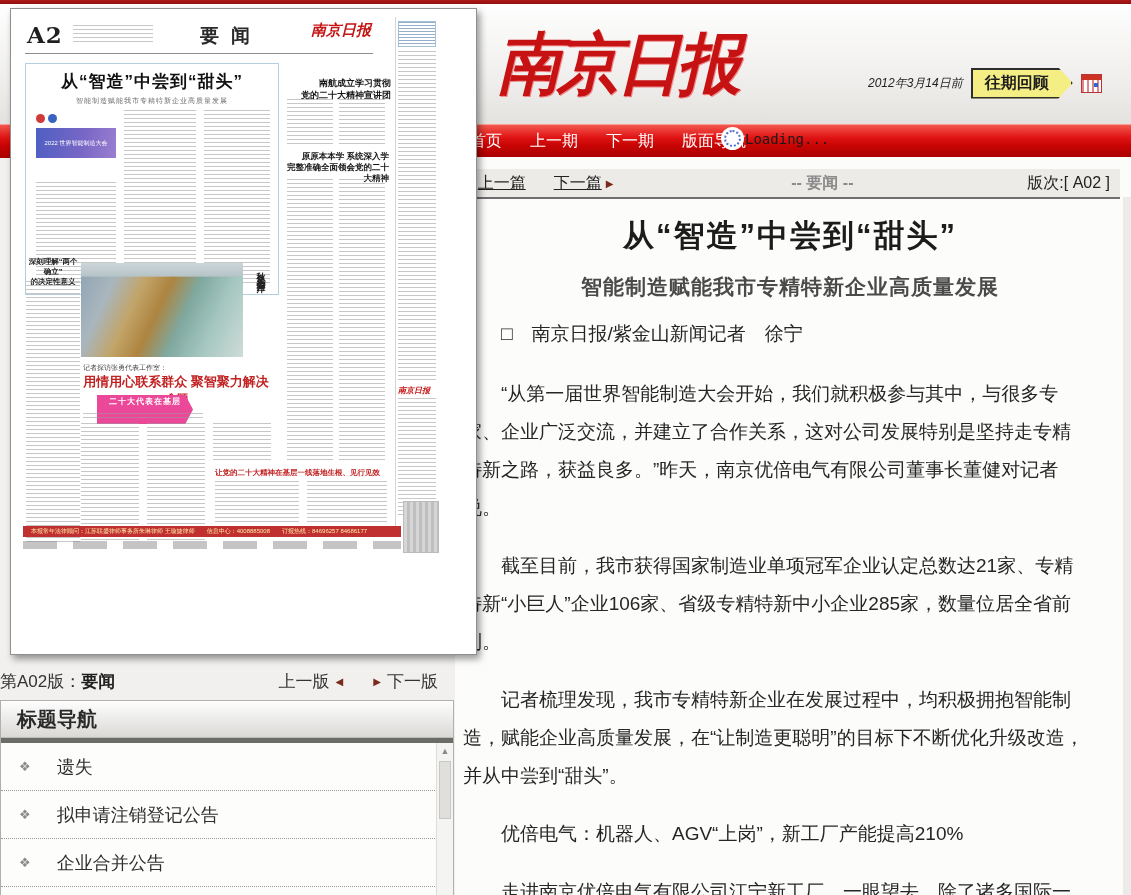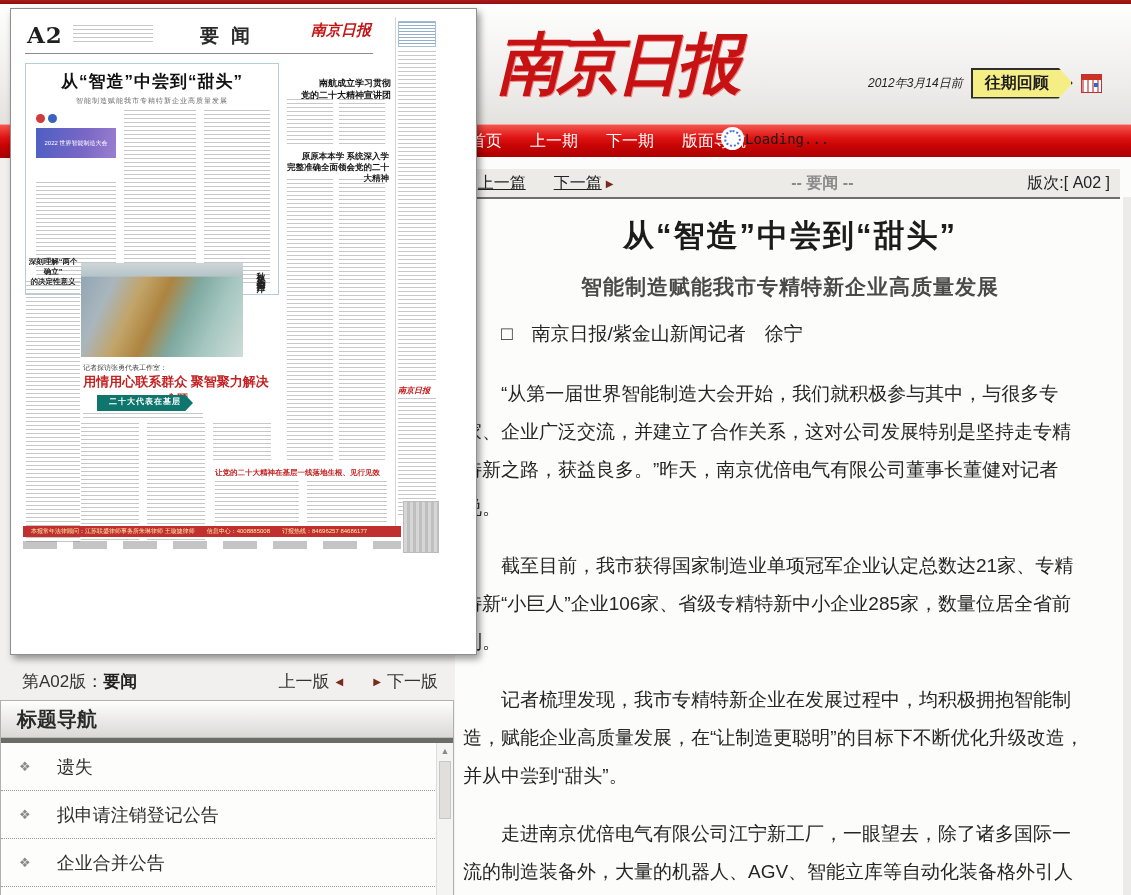--- a/index.html
+++ b/index.html
@@ -97,41 +97,41 @@
     color:#fff;font-size:6px;text-align:center;line-height:9px;padding-top:11px;}
   .np-photo{position:absolute;left:70px;top:254px;width:162px;height:94px;
     background:
       linear-gradient(180deg,#cdd6d8 0%,#b6c4c8 14%,rgba(0,0,0,0) 15%),
       linear-gradient(115deg,#8ea3b4 0%,#a9b6bd 20%,#c2a468 35%,#ad8440 48%,#7fa89f 62%,#a3c6bf 78%,#cfdcd8 100%);}
   .np-photo-cap{position:absolute;left:236px;top:256px;width:20px;height:90px;
     writing-mode:vertical-rl;font-size:9px;font-weight:bold;color:#222;letter-spacing:2px;}
   .np-kicker{position:absolute;left:72px;top:354px;font-size:7px;color:#444;}
   .np-redline{position:absolute;left:68px;top:364px;width:194px;text-align:center;
     font-size:13px;font-weight:bold;color:#c32222;}
-  .np-redbanner{position:absolute;left:86px;top:386px;width:96px;height:16px;background:#0f766e;
+  .np-redbanner{position:absolute;left:86px;top:386px;width:96px;height:29px;background:#ec4899;
     clip-path:polygon(0 0,92% 0,100% 50%,92% 100%,0 100%);
     color:#fff;font-size:8px;font-weight:bold;text-align:center;line-height:13px;letter-spacing:1px;}
   .np-lefthead{position:absolute;left:15px;top:248px;width:54px;text-align:center;
     font-size:7.5px;font-weight:bold;color:#1a1a1a;line-height:10px;}
   .np-midhead{position:absolute;left:276px;top:142px;width:102px;text-align:right;
     font-size:8.5px;font-weight:bold;color:#151515;line-height:11px;}
   .np-rthead{position:absolute;left:284px;top:60px;width:96px;text-align:right;
     font-size:9px;font-weight:bold;color:#151515;line-height:12px;margin-top:8px;}
   .np-bottomred{position:absolute;left:204px;top:459px;width:176px;
     font-size:7.5px;font-weight:bold;color:#c32222;}
   .np-footer{position:absolute;left:12px;top:517px;width:378px;height:11px;background:#c03030;
     color:#ffe9a8;font-size:6px;line-height:11px;white-space:nowrap;overflow:hidden;padding-left:8px;}
   .np-footmeta{position:absolute;left:12px;top:532px;width:378px;height:8px;
     background:repeating-linear-gradient(90deg,#8a8a8a 0 34px,transparent 34px 50px);opacity:.5;}
   .np-building{position:absolute;left:392px;top:492px;width:36px;height:52px;border:1px solid #bbb;
     background:repeating-linear-gradient(90deg,#d6d6d6 0 3px,#bfbfbf 3px 6px),linear-gradient(#eee,#ccc);}
   
   .page-nav{position:absolute;left:0;top:663px;width:452px;height:36px;display:flex;
     align-items:center;font-size:17px;color:#333;}
-  .page-nav .label{margin-left:22px;}
+  .page-nav .label{}
   .page-nav b{color:#1f1f1f;}
   .page-nav .right{margin-left:auto;display:flex;align-items:center;gap:30px;margin-right:14px;}
   .page-nav .pair{display:flex;align-items:center;gap:6px;cursor:pointer;}
   .page-nav .arr{font-size:10px;color:#7a2a1a;}
   
   .title-nav{position:absolute;left:0px;top:700px;width:452px;height:196px;
     background:#fdfdfc;border:1px solid #b0b0ad;}
   .tn-header{height:36px;background:linear-gradient(#fefefe,#dad9d6);
     display:flex;align-items:center;padding-left:16px;font-size:20px;font-weight:bold;color:#2a2a2a;
     border-bottom:1px solid #bdbdba;}
@@ -183,20 +183,21 @@
     <div class="an-center">-- 要闻 --</div>
     <div class="an-right">版次:[ A02 ]</div>
   </div>
   <div class="a-title">从“智造”中尝到“甜头”</div>
   <div class="a-subtitle">智能制造赋能我市专精特新企业高质量发展</div>
   <div class="a-body">
     <div class="a-byline">□　南京日报/紫金山新闻记者　徐宁</div>
     <p>“从第一届世界智能制造大会开始，我们就积极参与其中，与很多专家、企业广泛交流，并建立了合作关系，这对公司发展特别是坚持走专精特新之路，获益良多。”昨天，南京优倍电气有限公司董事长董健对记者说。</p>
     <p>截至目前，我市获得国家制造业单项冠军企业认定总数达21家、专精特新“小巨人”企业106家、省级专精特新中小企业285家，数量位居全省前列。</p>
     <p>记者梳理发现，我市专精特新企业在发展过程中，均积极拥抱智能制造，赋能企业高质量发展，在“让制造更聪明”的目标下不断优化升级改造，并从中尝到“甜头”。</p>
+    <p>优倍电气：机器人、AGV“上岗”，新工厂产能提高210%</p>
     <p>走进南京优倍电气有限公司江宁新工厂，一眼望去，除了诸多国际一流的制造装备外，大量的机器人、AGV、智能立库等自动化装备格外引人注目。</p>
 
   </div>
 </div>
 
 <div class="np">
   <span class="np-a2">A2</span>
   <div class="np-a2-meta micro"></div>
   <span class="np-section">要闻</span>
   <span class="np-logo">南京日报</span>

